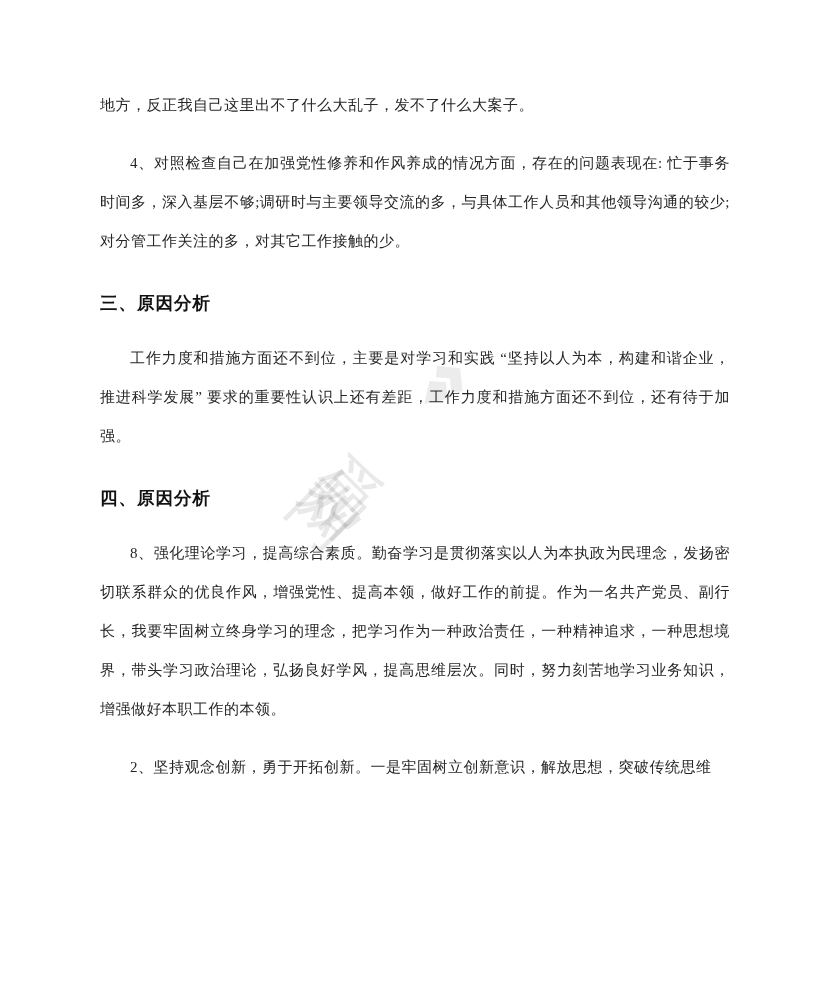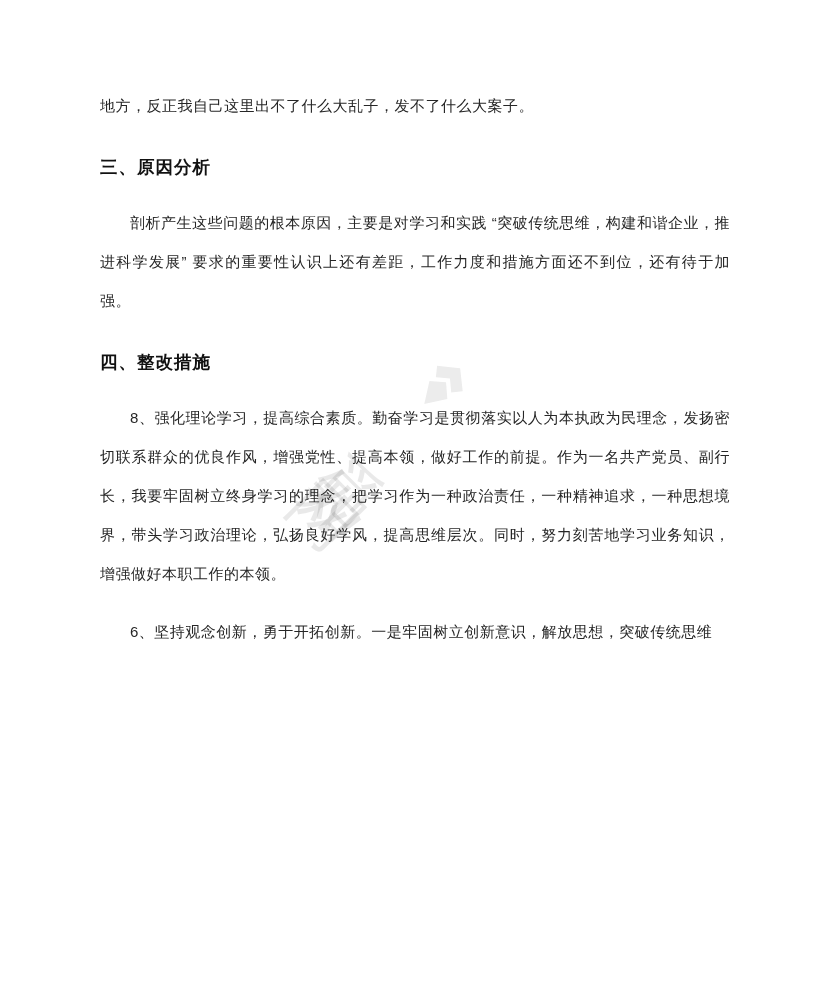--- a/index.html
+++ b/index.html
@@ -18,20 +18,21 @@
     color: #262626;
     box-sizing: border-box;
     padding: 86px 100px 40px 100px;
   }
   .doc-body p.para {
     font-size: 15px;
     line-height: 39px;
     margin: 0 0 19px 0;
     text-align: justify;
     letter-spacing: 0.5px;
+    font-family: Liberation Serif, serif;
   }
   .doc-body p.para.indent {
     text-indent: 2em;
   }
   .doc-body h2.section-heading {
     font-size: 17.5px;
     font-weight: 700;
     color: #111111;
     margin: 30px 0 24px 0;
     letter-spacing: 1px;
@@ -83,27 +84,28 @@
         <path d="M32 26 L46 38 L32 60 L18 38 Z"></path>
       </svg>
     </span>
     <span class="wm-text">觅知网</span>
   </div>
 
   <div class="doc-body">
 
     <p class="para">地方，反正我自己这里出不了什么大乱子，发不了什么大案子。</p>
 
+    <p class="para indent">4、对照检查自己在加强党性修养和作风养成的情况方面，存在的问题表现在: 忙于事务时间多，深入基层不够;调研时与主要领导交流的多，与具体工作人员和其他领导沟通的较少;对分管工作关注的多，对其它工作接触的少。</p>
 
     <h2 class="section-heading">三、原因分析</h2>
 
-    <p class="para indent">剖析产生这些问题的根本原因，主要是对学习和实践 “突破传统思维，构建和谐企业，推进科学发展” 要求的重要性认识上还有差距，工作力度和措施方面还不到位，还有待于加强。</p>
+    <p class="para indent">工作力度和措施方面还不到位，主要是对学习和实践 “坚持以人为本，构建和谐企业，推进科学发展” 要求的重要性认识上还有差距，工作力度和措施方面还不到位，还有待于加强。</p>
 
-    <h2 class="section-heading">四、整改措施</h2>
+    <h2 class="section-heading">四、原因分析</h2>
 
 
     <p class="para indent">8、强化理论学习，提高综合素质。勤奋学习是贯彻落实以人为本执政为民理念，发扬密切联系群众的优良作风，增强党性、提高本领，做好工作的前提。作为一名共产党员、副行长，我要牢固树立终身学习的理念，把学习作为一种政治责任，一种精神追求，一种思想境界，带头学习政治理论，弘扬良好学风，提高思维层次。同时，努力刻苦地学习业务知识，增强做好本职工作的本领。</p>
 
-    <p class="para indent">6、坚持观念创新，勇于开拓创新。一是牢固树立创新意识，解放思想，突破传统思维</p>
+    <p class="para indent">2、坚持观念创新，勇于开拓创新。一是牢固树立创新意识，解放思想，突破传统思维</p>
 
   </div>
 
 </div>
 
 </body></html>

